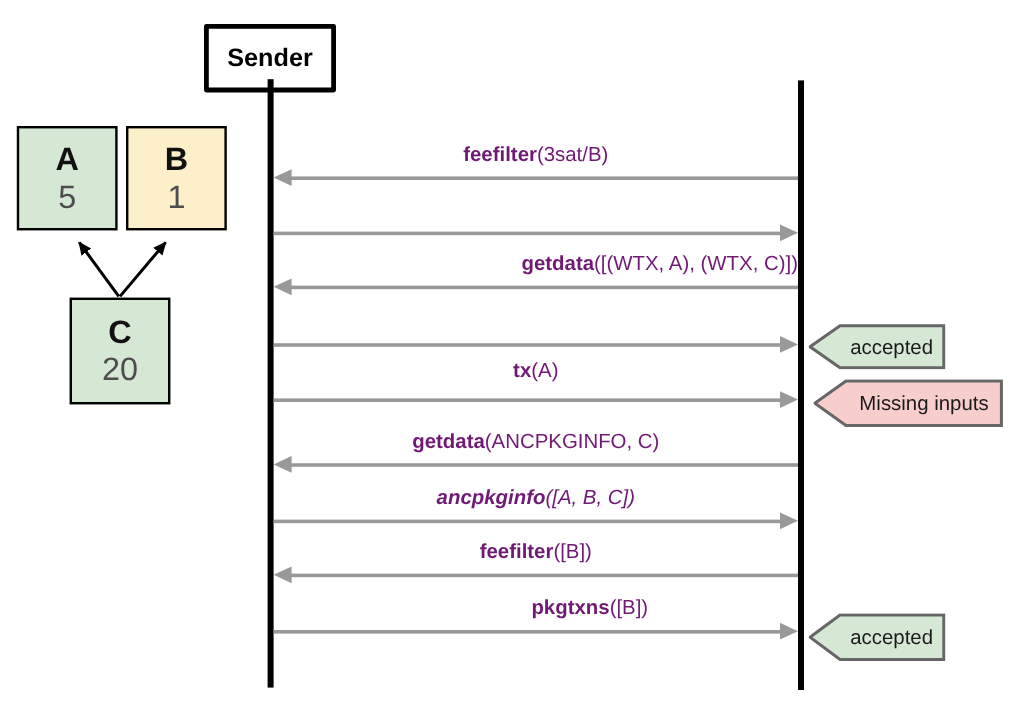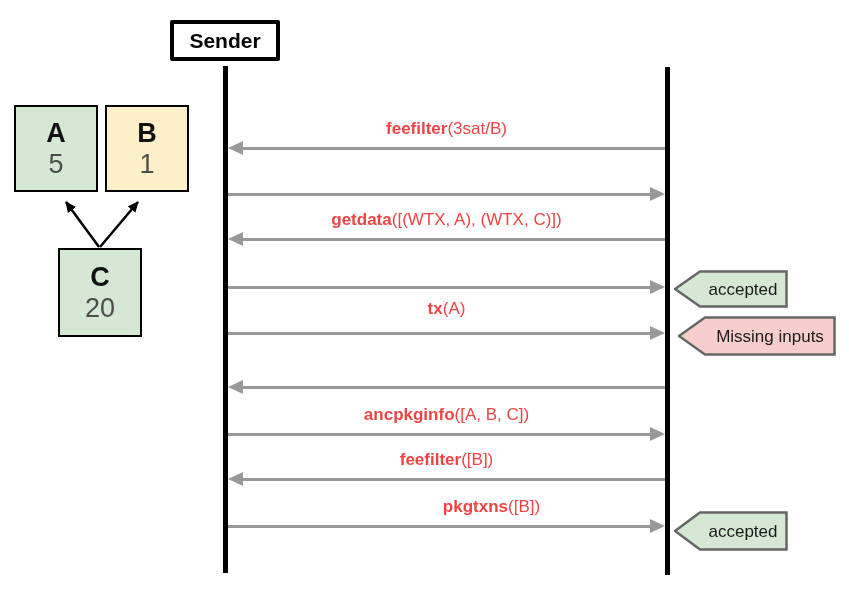--- a/index.html
+++ b/index.html
@@ -10,21 +10,21 @@
   
   .actor{
     position:absolute;box-sizing:border-box;border:4px solid #000;background:#fff;
     display:flex;align-items:center;justify-content:center;
     font-weight:bold;font-size:21px;color:#000;border-radius:2px;
   }
   .lifeline{position:absolute;width:5px;background:#000;}
   
   .msg-label{
     position:absolute;left:228px;width:437px;text-align:center;
-    font-size:17px;color:#ef4444;white-space:nowrap;
+    font-size:17px;color:#701a75;white-space:nowrap;
   }
   .msg-label .fn{font-weight:bold;}
   .arrow{position:absolute;left:228px;width:437px;height:16px;}
   .arrow .line{position:absolute;top:7px;height:3px;background:#999;}
   .arrow.right .line{left:0;right:11px;}
   .arrow.left  .line{left:11px;right:0;}
   .arrow .head{position:absolute;top:1px;width:0;height:0;border-top:7.5px solid transparent;border-bottom:7.5px solid transparent;}
   .arrow.right .head{right:0;border-left:15px solid #999;}
   .arrow.left  .head{left:0;border-right:15px solid #999;}
   
@@ -40,21 +40,21 @@
   .node .nfee{font-size:27px;color:#4d4d4d;}
   .node-green{background:#d5e8d4;}
   .node-yellow{background:#fcefca;}
   .graph-arrows{position:absolute;left:0;top:0;}
 </style>
 </head>
 <body>
 
 <div id="canvas">
 
-  <div class="actor" style="left:170px;top:20px;width:110px;height:41px;">
+  <div class="actor" style="left:170px;top:20px;width:110px;height:57px;">
     <span>Sender</span>
   </div>
   <div class="lifeline" style="left:223px;top:66px;height:507px;"></div>
   <div class="lifeline" style="left:665px;top:67px;height:508px;"></div>
 
   <div class="node node-green" style="left:14px;top:105px;width:84px;height:87px;">
     <div class="nid">A</div>
     <div class="nfee">5</div>
   </div>
   <div class="node node-yellow" style="left:105px;top:105px;width:84px;height:87px;">
@@ -81,21 +81,21 @@
   <div class="arrow left" style="top:140px;">
     <div class="line"></div>
       <div class="head"></div>
   </div>
 
   <div class="arrow right" style="top:186px;">
     <div class="line"></div>
       <div class="head"></div>
   </div>
 
-  <div class="msg-label" style="top:210px;">
+  <div class="msg-label" style="top:210px;text-align:right;">
     <span class="fn">getdata</span><span>([(WTX, A), (WTX, C)])</span>
   </div>
   <div class="arrow left" style="top:231px;">
     <div class="line"></div>
       <div class="head"></div>
   </div>
 
   <div class="msg-label" style="top:258px;margin-top:41px;">
     <span class="fn">tx</span><span>(A)</span>
   </div>
@@ -110,26 +110,29 @@
 
   <div class="arrow right" style="top:325px;">
     <div class="line"></div>
       <div class="head"></div>
   </div>
   <svg class="badge" style="left:678px;top:316px;" width="158" height="40" viewBox="0 0 158 40">
     <polygon points="1,20 27,1.5 156.5,1.5 156.5,38.5 27,38.5" fill="#f8cecc" stroke="#666" stroke-width="2.5"></polygon>
     <text x="92" y="26" text-anchor="middle">Missing inputs</text>
   </svg>
 
+  <div class="msg-label" style="top:358px;">
+    <span class="fn">getdata</span><span>(ANCPKGINFO, C)</span>
+  </div>
   <div class="arrow left" style="top:379px;">
     <div class="line"></div>
       <div class="head"></div>
   </div>
 
-  <div class="msg-label" style="top:405px;">
+  <div class="msg-label" style="top:405px;font-style:italic;">
     <span class="fn">ancpkginfo</span><span>([A, B, C])</span>
   </div>
   <div class="arrow right" style="top:426px;">
     <div class="line"></div>
       <div class="head"></div>
   </div>
 
   <div class="msg-label" style="top:450px;">
     <span class="fn">feefilter</span><span>([B])</span>
   </div>

